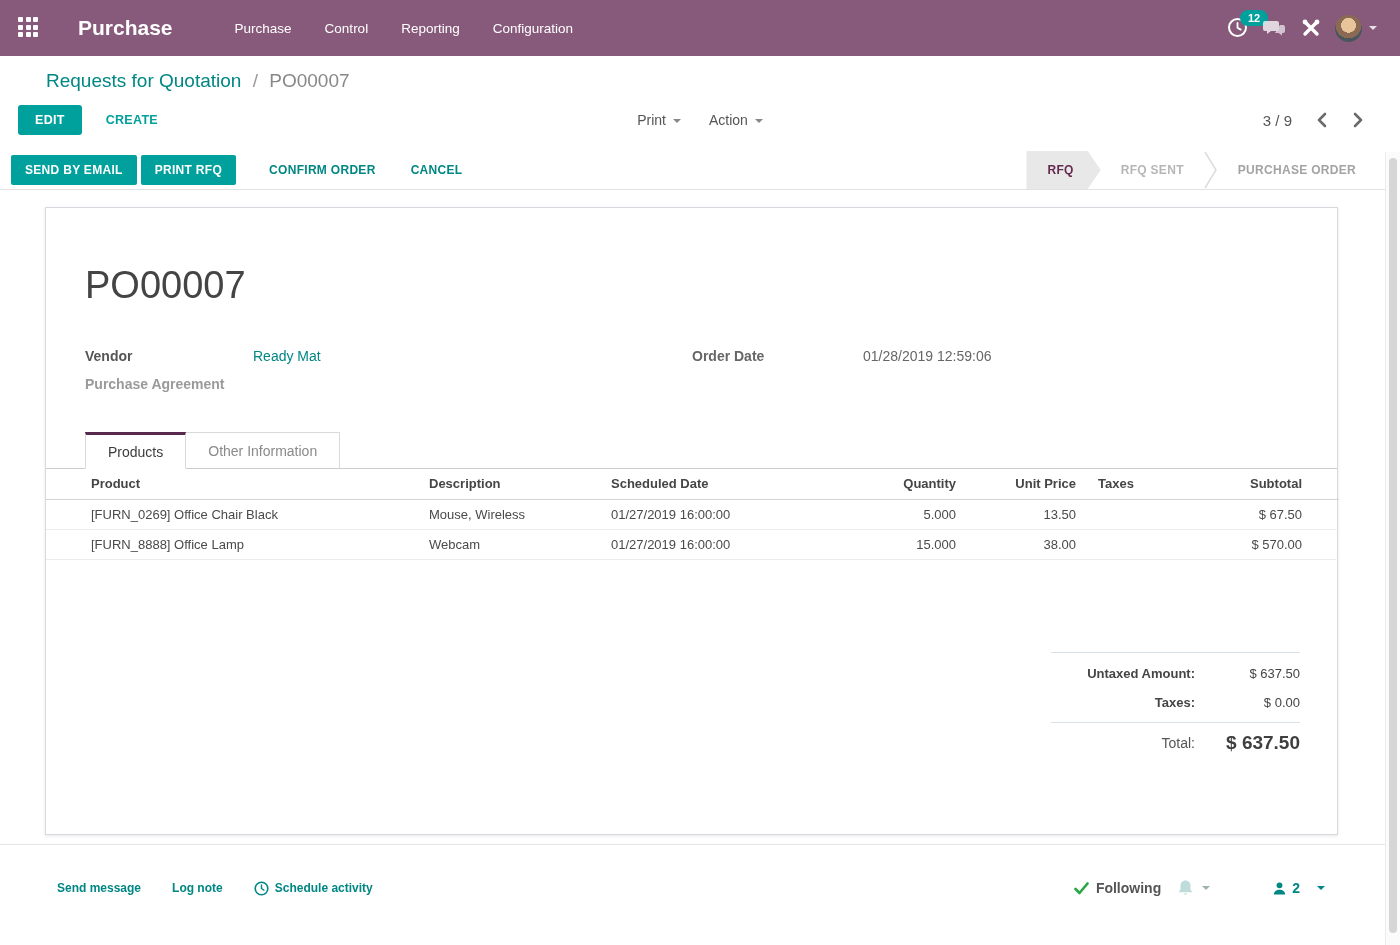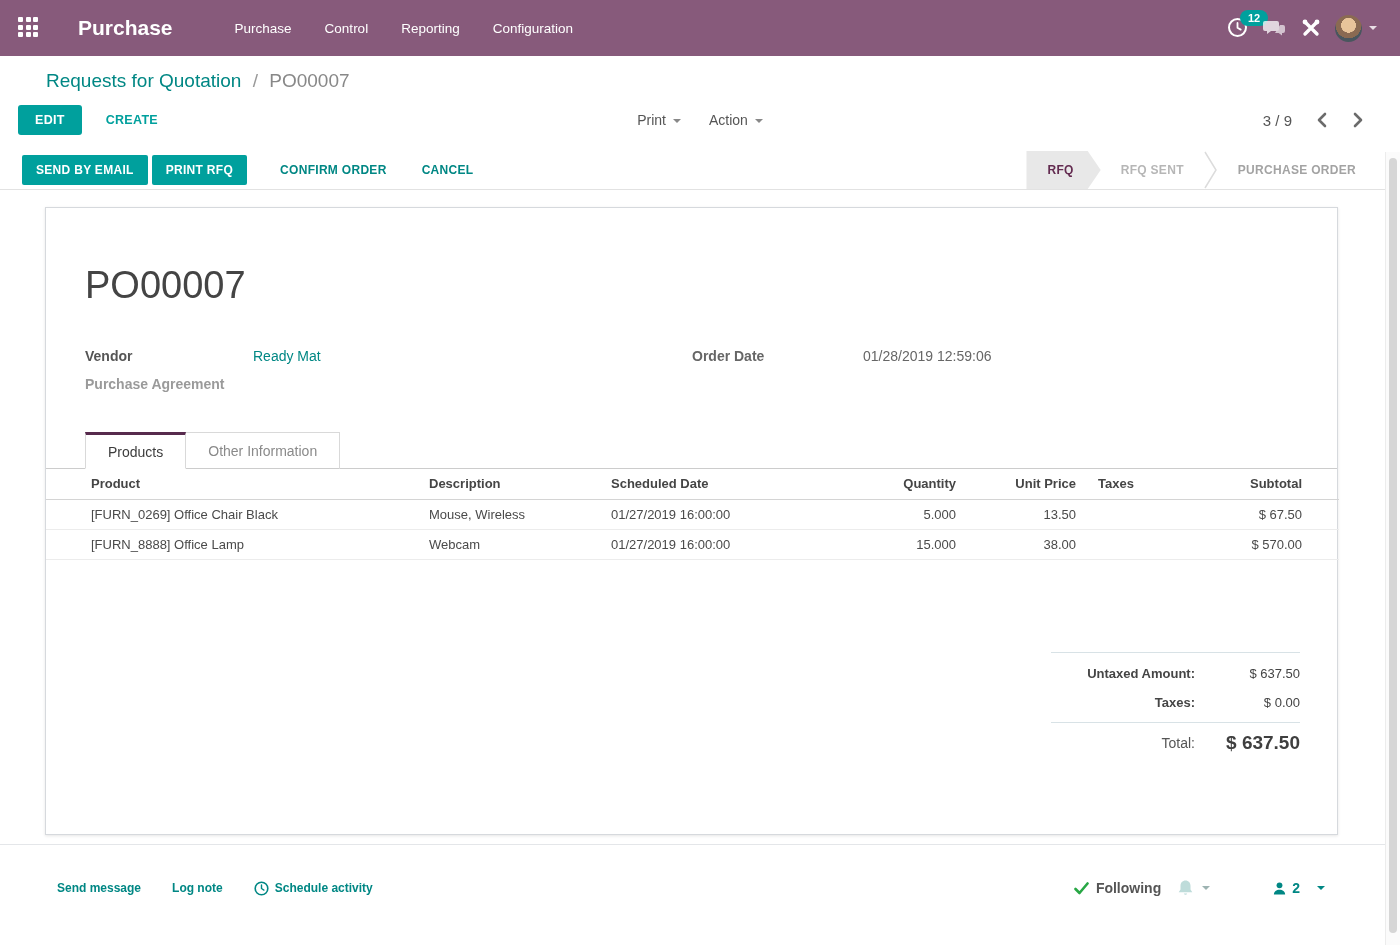--- a/index.html
+++ b/index.html
@@ -35,21 +35,21 @@
   .btn-primary { background:#00A09D; color:#fff; border:none; font-family:inherit; font-size:12.5px; font-weight:bold; padding:8px 17px; border-radius:3px; letter-spacing:.3px; cursor:pointer; }
   .btn-link { background:none; border:none; color:#00A09D; font-family:inherit; font-size:12.5px; font-weight:bold; letter-spacing:.3px; margin-left:18px; cursor:pointer; }
   .cp-center { position:absolute; left:0; right:0; display:flex; justify-content:center; gap:28px; pointer-events:none; }
   .dropdown-toggle { pointer-events:auto; display:flex; align-items:center; gap:7px; font-size:14px; color:#555; cursor:pointer; }
   .caret-gray { width:0; height:0; border-left:4px solid transparent; border-right:4px solid transparent; border-top:4px solid #888; margin-top:2px; }
   .pager { margin-left:auto; display:flex; align-items:center; gap:24px; padding-right:18px; }
   .pager-count { font-size:15px; color:#555; }
   .pager-btn { cursor:pointer; display:flex; }
 
   
-  .statusbar { margin-top:15px; height:39px; border-bottom:1px solid #e2e2e2; display:flex; align-items:stretch; padding-left:22px; }
+  .statusbar { margin-top:15px; height:39px; border-bottom:1px solid #e2e2e2; display:flex; align-items:stretch; padding-left:11px; }
   .sb-buttons { display:flex; align-items:center; }
   .sb-btn-fill { background:#00A09D; color:#fff; border:none; font-family:inherit; font-size:12px; font-weight:bold; letter-spacing:.3px; padding:8px 14px; border-radius:2px; margin-right:4px; cursor:pointer; }
   .sb-btn-text { background:none; border:none; color:#008784; font-family:inherit; font-size:12px; font-weight:bold; letter-spacing:.3px; margin-left:23px; cursor:pointer; }
   .pipeline { margin-left:auto; margin-right:24px; display:flex; align-items:stretch; }
   .step { display:flex; align-items:center; font-size:12px; font-weight:bold; letter-spacing:.3px; cursor:pointer; }
   .step.active { background:#e8e8e8; color:#632b50; padding:0 27px 0 21px;
     clip-path:polygon(0 0, calc(100% - 13px) 0, 100% 50%, calc(100% - 13px) 100%, 0 100%); }
   .step.muted1 { color:#b6b6b6; padding:0 20px; }
   .step.muted2 { color:#a3a3a3; padding:0 20px; }
   .step-sep { display:flex; align-items:center; }

